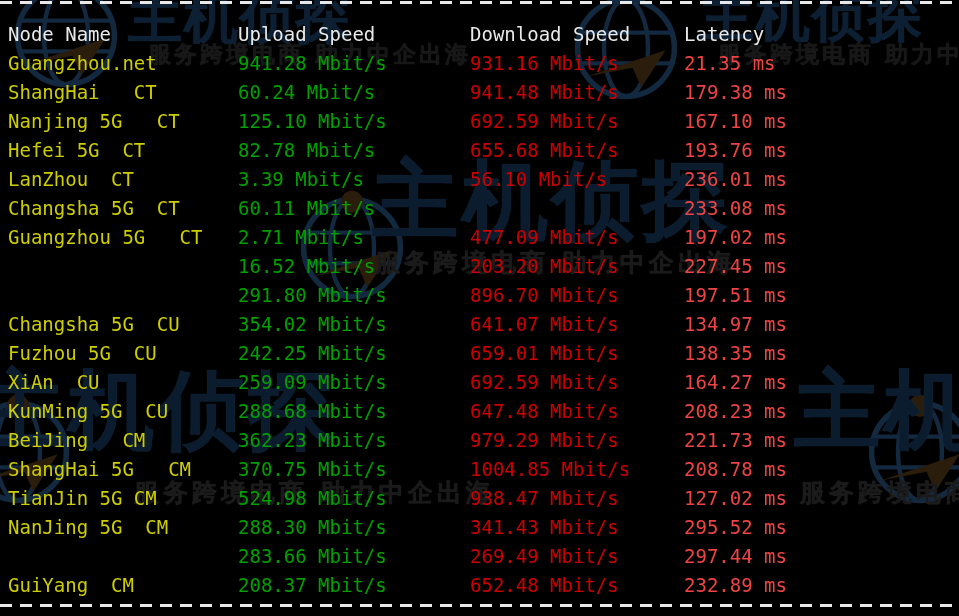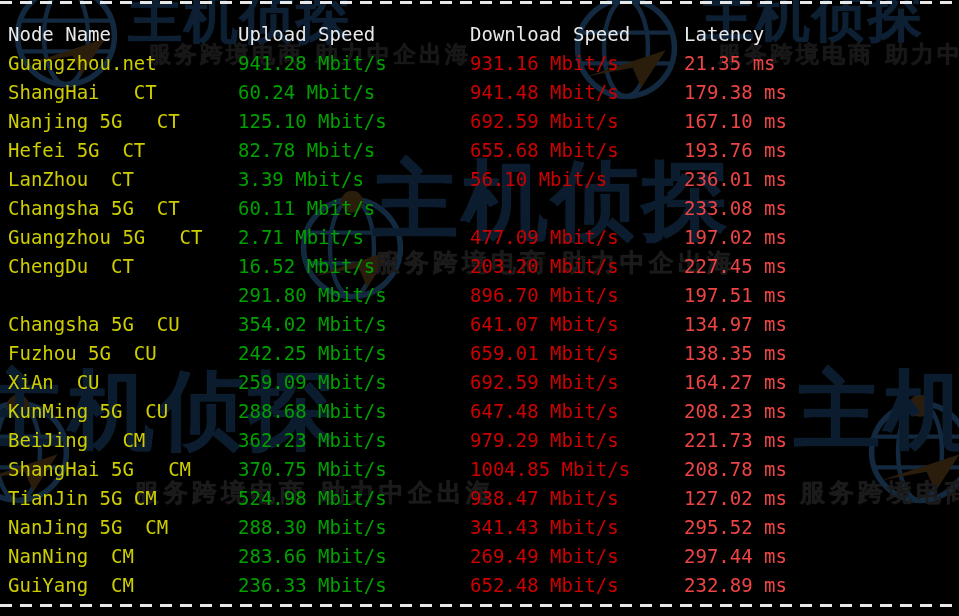--- a/index.html
+++ b/index.html
@@ -225,28 +225,28 @@
       <span class="cell c-latency hdr">Latency</span>
     </div>
     <div id="rows-container">
         <div class="row"><span class="cell c-node v-node">Guangzhou.net</span><span class="cell c-upload v-up">941.28 Mbit/s</span><span class="cell c-download v-down">931.16 Mbit/s</span><span class="cell c-latency v-lat">21.35 ms</span></div>
         <div class="row"><span class="cell c-node v-node">ShangHai   CT</span><span class="cell c-upload v-up">60.24 Mbit/s</span><span class="cell c-download v-down">941.48 Mbit/s</span><span class="cell c-latency v-lat">179.38 ms</span></div>
         <div class="row"><span class="cell c-node v-node">Nanjing 5G   CT</span><span class="cell c-upload v-up">125.10 Mbit/s</span><span class="cell c-download v-down">692.59 Mbit/s</span><span class="cell c-latency v-lat">167.10 ms</span></div>
         <div class="row"><span class="cell c-node v-node">Hefei 5G  CT</span><span class="cell c-upload v-up">82.78 Mbit/s</span><span class="cell c-download v-down">655.68 Mbit/s</span><span class="cell c-latency v-lat">193.76 ms</span></div>
         <div class="row"><span class="cell c-node v-node">LanZhou  CT</span><span class="cell c-upload v-up">3.39 Mbit/s</span><span class="cell c-download v-down">56.10 Mbit/s</span><span class="cell c-latency v-lat">236.01 ms</span></div>
         <div class="row"><span class="cell c-node v-node">Changsha 5G  CT</span><span class="cell c-upload v-up">60.11 Mbit/s</span><span class="cell c-latency v-lat">233.08 ms</span></div>
         <div class="row"><span class="cell c-node v-node">Guangzhou 5G   CT</span><span class="cell c-upload v-up">2.71 Mbit/s</span><span class="cell c-download v-down">477.09 Mbit/s</span><span class="cell c-latency v-lat">197.02 ms</span></div>
-        <div class="row"><span class="cell c-node v-node">ChengDu  CT</span><span class="cell c-upload v-up">16.52 Mbit/s</span><span class="cell c-download v-down">203.20 Mbit/s</span><span class="cell c-latency v-lat">227.45 ms</span></div>
+        <div class="row"><span class="cell c-upload v-up">16.52 Mbit/s</span><span class="cell c-download v-down">203.20 Mbit/s</span><span class="cell c-latency v-lat">227.45 ms</span></div>
         <div class="row"><span class="cell c-upload v-up">291.80 Mbit/s</span><span class="cell c-download v-down">896.70 Mbit/s</span><span class="cell c-latency v-lat">197.51 ms</span></div>
         <div class="row"><span class="cell c-node v-node">Changsha 5G  CU</span><span class="cell c-upload v-up">354.02 Mbit/s</span><span class="cell c-download v-down">641.07 Mbit/s</span><span class="cell c-latency v-lat">134.97 ms</span></div>
         <div class="row"><span class="cell c-node v-node">Fuzhou 5G  CU</span><span class="cell c-upload v-up">242.25 Mbit/s</span><span class="cell c-download v-down">659.01 Mbit/s</span><span class="cell c-latency v-lat">138.35 ms</span></div>
         <div class="row"><span class="cell c-node v-node">XiAn  CU</span><span class="cell c-upload v-up">259.09 Mbit/s</span><span class="cell c-download v-down">692.59 Mbit/s</span><span class="cell c-latency v-lat">164.27 ms</span></div>
         <div class="row"><span class="cell c-node v-node">KunMing 5G  CU</span><span class="cell c-upload v-up">288.68 Mbit/s</span><span class="cell c-download v-down">647.48 Mbit/s</span><span class="cell c-latency v-lat">208.23 ms</span></div>
         <div class="row"><span class="cell c-node v-node">BeiJing   CM</span><span class="cell c-upload v-up">362.23 Mbit/s</span><span class="cell c-download v-down">979.29 Mbit/s</span><span class="cell c-latency v-lat">221.73 ms</span></div>
         <div class="row"><span class="cell c-node v-node">ShangHai 5G   CM</span><span class="cell c-upload v-up">370.75 Mbit/s</span><span class="cell c-download v-down">1004.85 Mbit/s</span><span class="cell c-latency v-lat">208.78 ms</span></div>
         <div class="row"><span class="cell c-node v-node">TianJin 5G CM</span><span class="cell c-upload v-up">524.98 Mbit/s</span><span class="cell c-download v-down">938.47 Mbit/s</span><span class="cell c-latency v-lat">127.02 ms</span></div>
         <div class="row"><span class="cell c-node v-node">NanJing 5G  CM</span><span class="cell c-upload v-up">288.30 Mbit/s</span><span class="cell c-download v-down">341.43 Mbit/s</span><span class="cell c-latency v-lat">295.52 ms</span></div>
-        <div class="row"><span class="cell c-node v-node">NanNing  CM</span><span class="cell c-upload v-up">283.66 Mbit/s</span><span class="cell c-download v-down">269.49 Mbit/s</span><span class="cell c-latency v-lat">297.44 ms</span></div>
-        <div class="row"><span class="cell c-node v-node">GuiYang  CM</span><span class="cell c-upload v-up">236.33 Mbit/s</span><span class="cell c-download v-down">652.48 Mbit/s</span><span class="cell c-latency v-lat">232.89 ms</span></div>
+        <div class="row"><span class="cell c-upload v-up">283.66 Mbit/s</span><span class="cell c-download v-down">269.49 Mbit/s</span><span class="cell c-latency v-lat">297.44 ms</span></div>
+        <div class="row"><span class="cell c-node v-node">GuiYang  CM</span><span class="cell c-upload v-up">208.37 Mbit/s</span><span class="cell c-download v-down">652.48 Mbit/s</span><span class="cell c-latency v-lat">232.89 ms</span></div>
       </div>
   </div>
 
 </div>
 
 </body></html>

